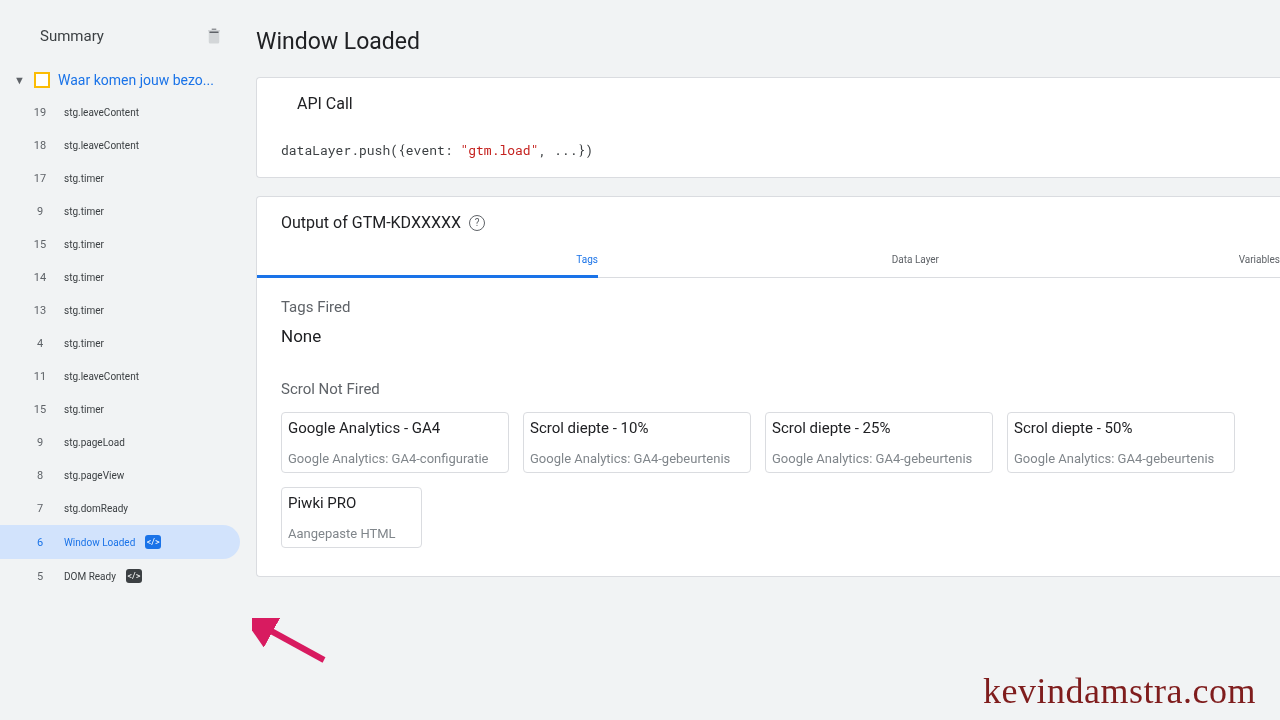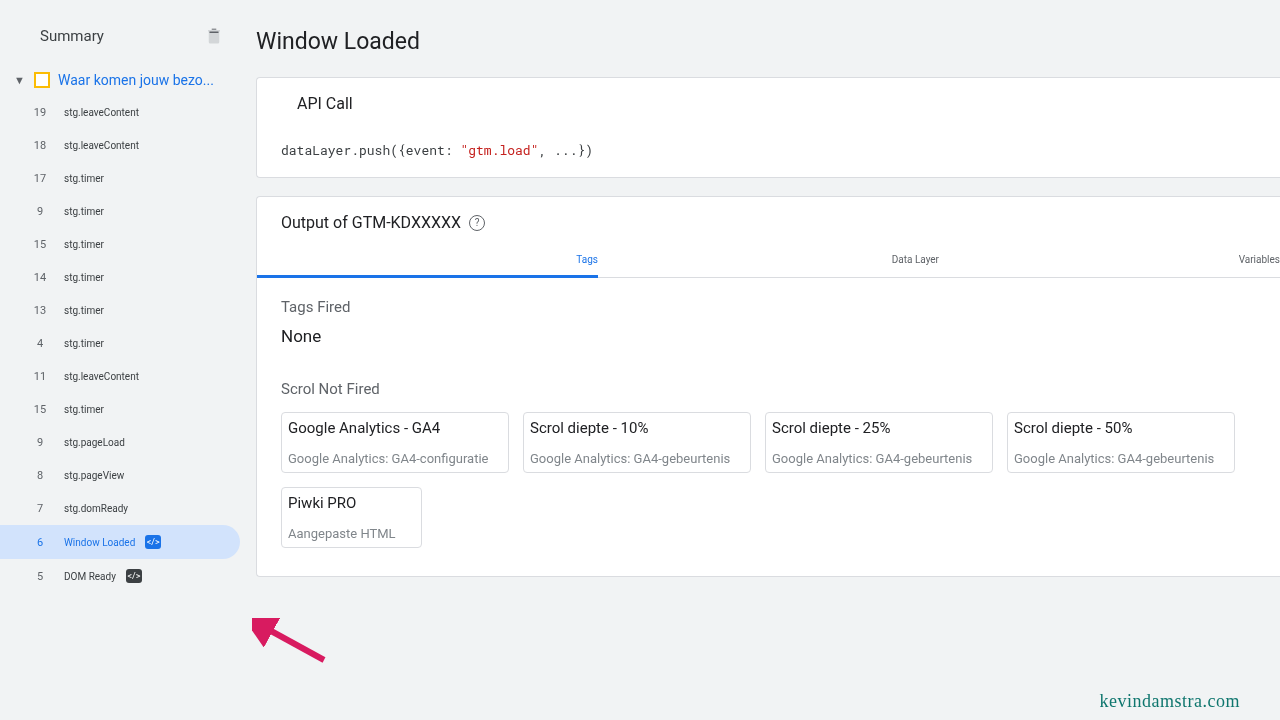--- a/index.html
+++ b/index.html
@@ -207,23 +207,23 @@
   .arrow-svg {
     position: absolute;
     left: 12px;
     top: 618px;
     width: 80px;
     height: 50px;
   }
   .watermark {
     position: absolute;
     bottom: 8px;
-    right: 40px;
-    font-size: 18px;
-    color: #0f766e;
+    right: 24px;
+    font-size: 36px;
+    color: #7f1d1d;
     font-family: Georgia, serif;
     letter-spacing: 0.5px;
   }
 </style>
 </head>
 <body>
 
 <div class="sidebar">
   <div class="summary-header">
     <span class="summary-title">Summary</span>

